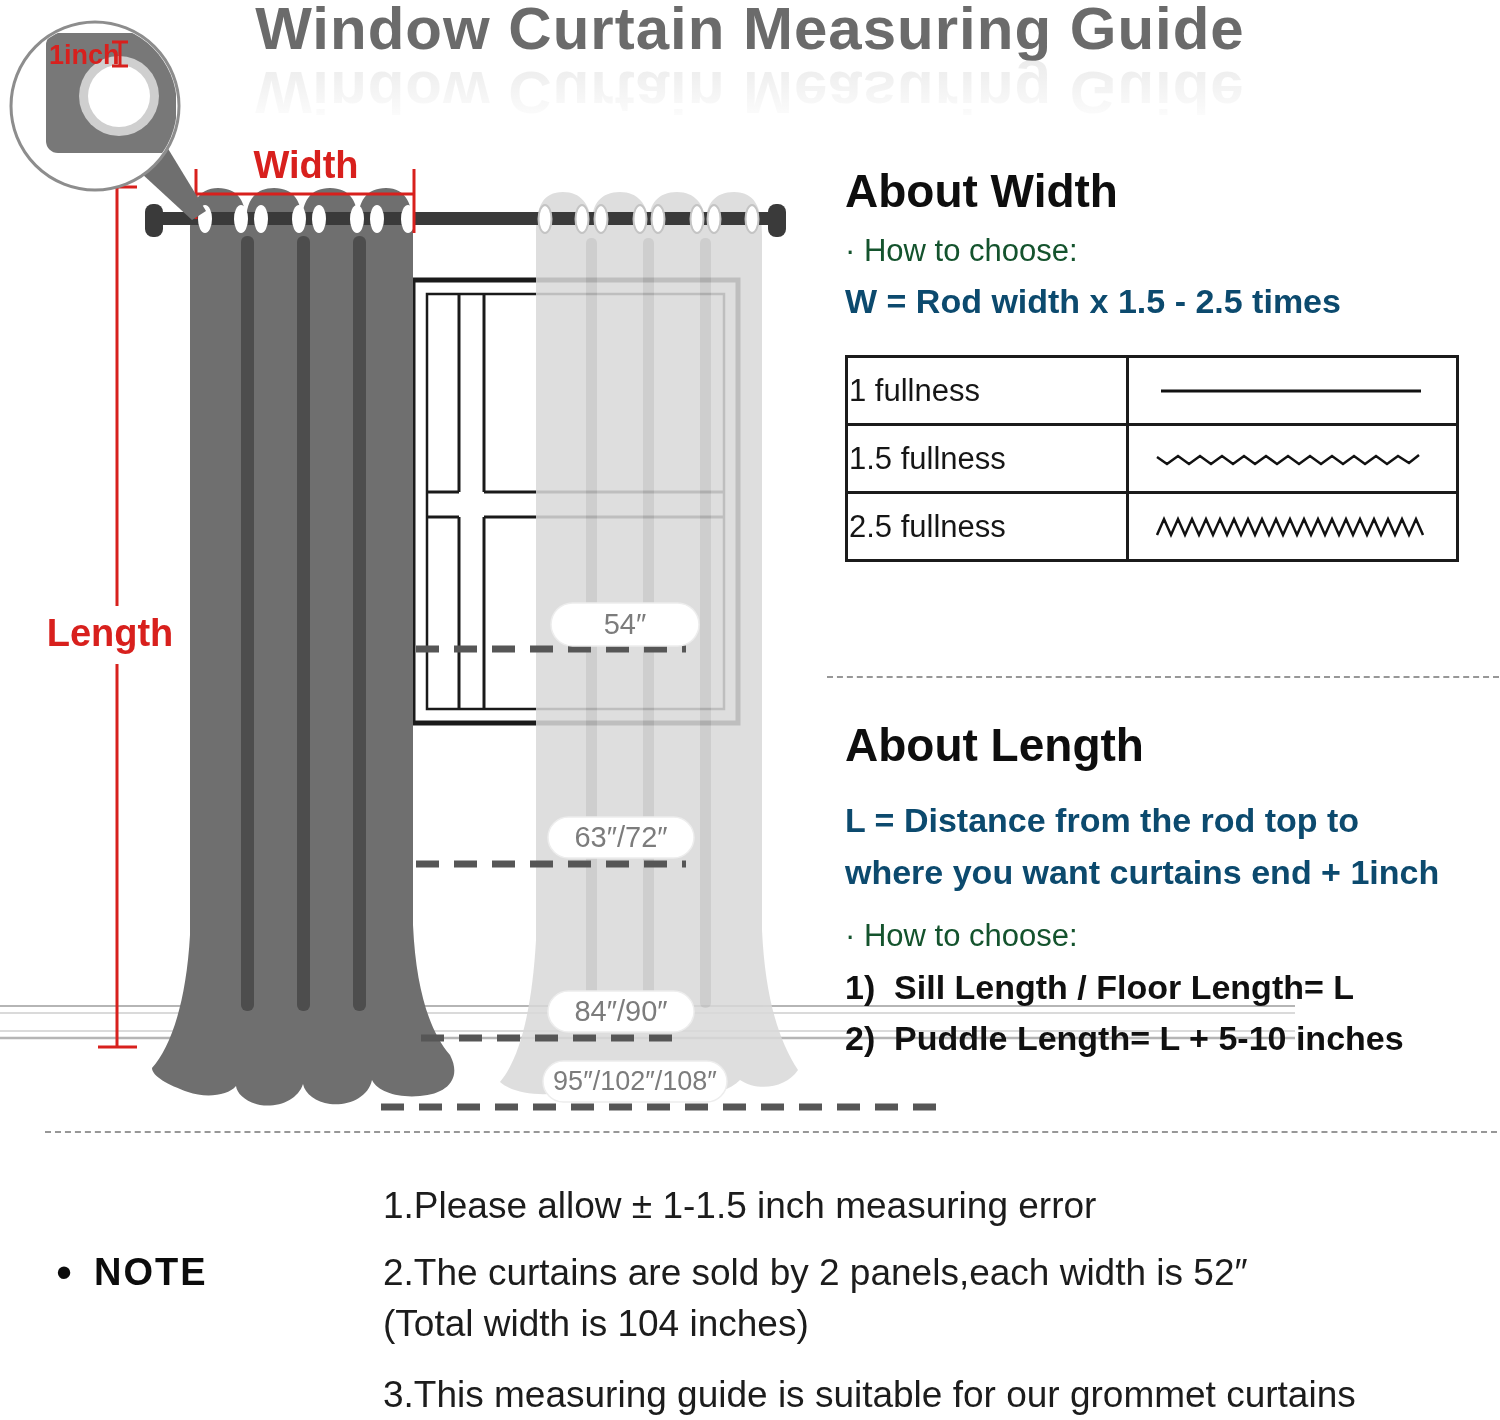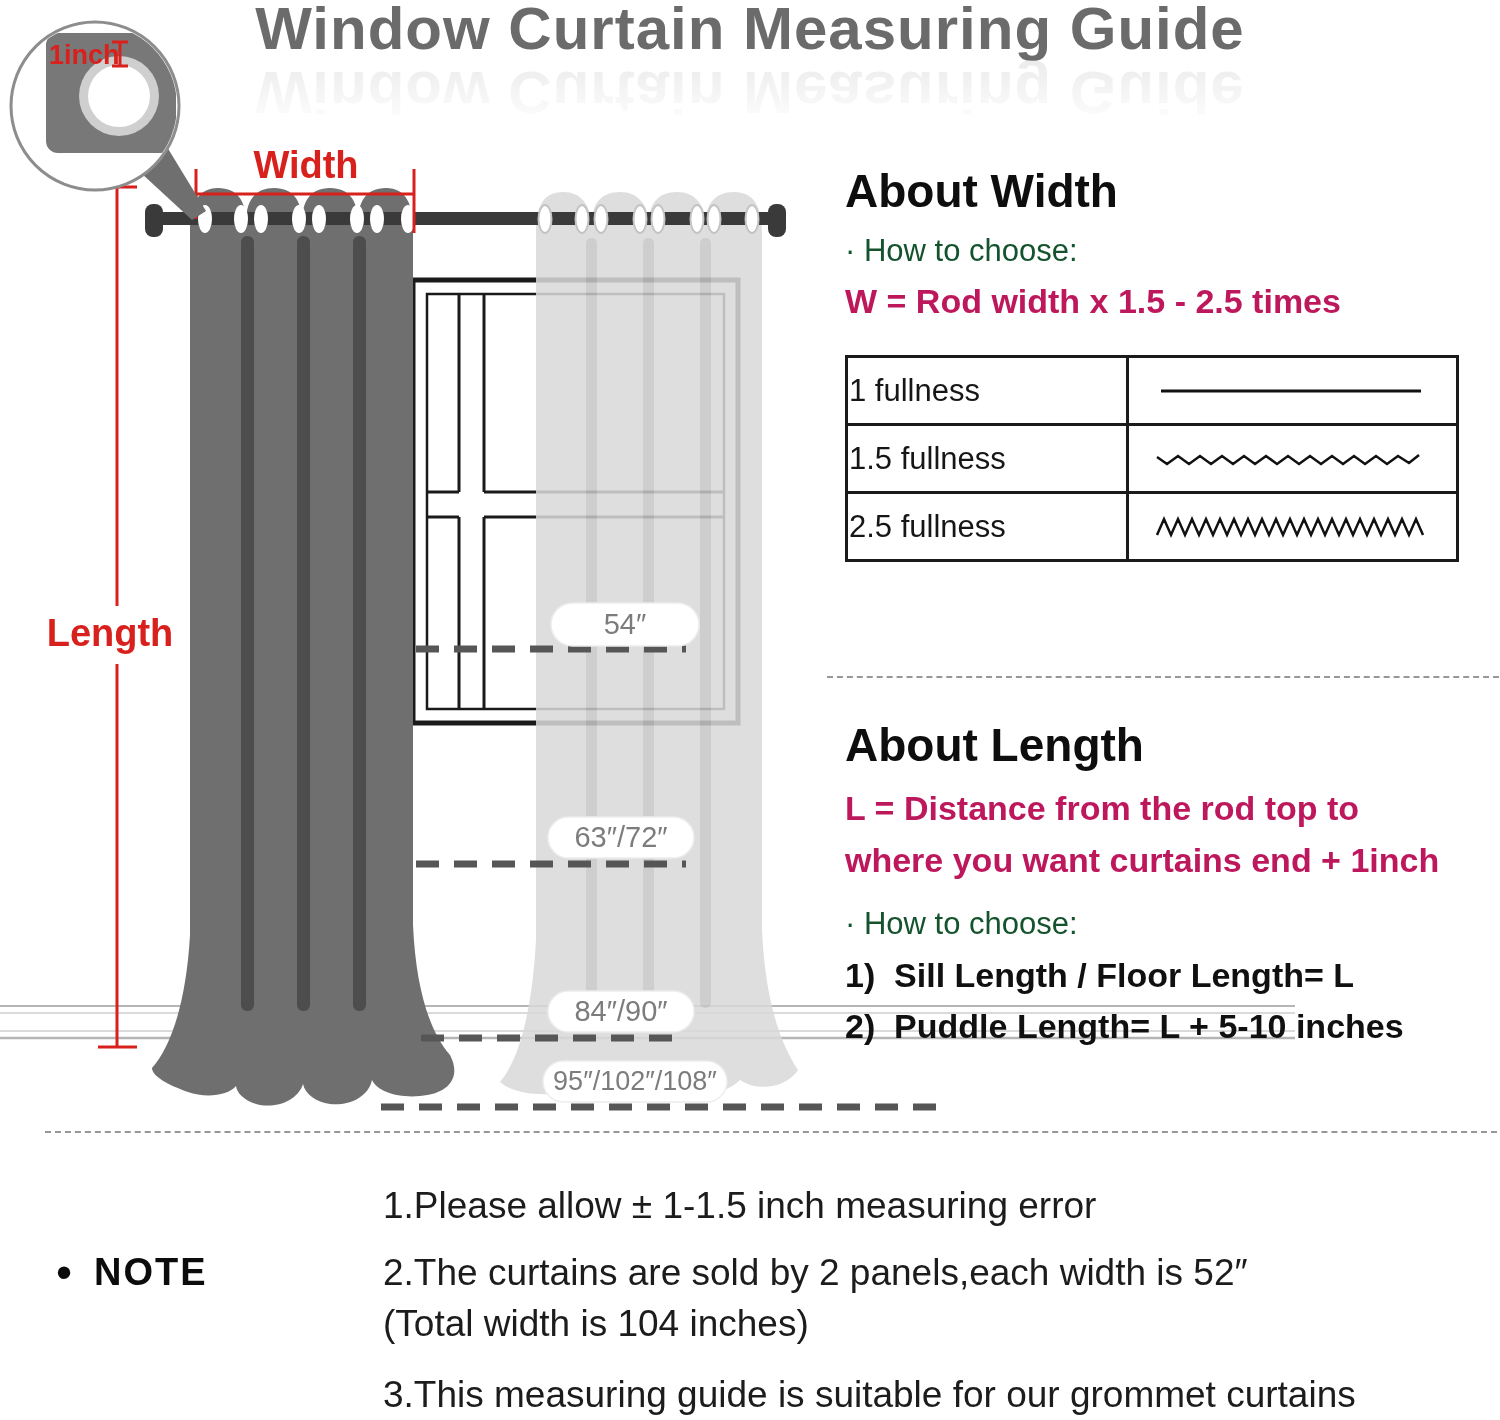--- a/index.html
+++ b/index.html
@@ -46,21 +46,21 @@
   .pill-text-sm{fill:#7c7c7c;font-size:27px;}
   .floor-line{stroke:#b5b5b5;fill:none;}
   .red-line{stroke:var(--accent-red);stroke-width:3;fill:none;}
   .red-text{fill:var(--accent-red);font-size:38px;font-weight:700;}
   .red-text-sm{fill:var(--accent-red);font-size:27px;font-weight:700;}
   text{font-family:"Liberation Sans", sans-serif;}
 
   
   .section-heading{font-size:46px;font-weight:700;color:#0e0e0e;margin:0;letter-spacing:0;}
   .bullet-line{font-size:31px;color:#14532d;margin-top:15px;}
-  .formula{font-size:34px;font-weight:700;color:#be185d;margin-top:8px;line-height:48px;white-space:pre;}
+  .formula{font-size:34px;font-weight:700;color:#0c4a6e;margin-top:8px;line-height:48px;white-space:pre;}
   .option-line{font-size:34px;font-weight:700;color:#101010;line-height:51px;white-space:pre;}
   #about-width{left:845px;top:164px;}
   #about-length{left:845px;top:718px;}
 
   #folds-table-wrap{left:845px;top:355px;width:614px;}
   #folds-table{width:100%;border-collapse:collapse;}
   #folds-table th,#folds-table td{border:3px solid #1b1b1b;}
   #folds-table th{height:64px;font-size:33px;font-weight:700;text-align:center;}
   #folds-table td{height:63px;}
   #folds-table td.fold-label{width:46%;font-size:31px;font-weight:400;}
@@ -277,21 +277,21 @@
       </td>
     </tr>
   </tbody>
     </table>
 </div>
 
 <div class="abs dashed-divider" id="divider-width-length"></div>
 
 <div class="abs" id="about-length">
   <h2 class="section-heading">About Length</h2>
-  <div class="formula" style="margin-top:12px">L = Distance from the rod top to</div>
+  <div class="formula" style="margin-top:24px">L = Distance from the rod top to</div>
   <div class="formula" style="margin-top:4px">where you want curtains end + 1inch</div>
   <div class="bullet-line" style="margin-top:22px">· How to choose:</div>
   <div class="option-line" style="margin-top:8px">1)  Sill Length / Floor Length= L</div>
   <div class="option-line">2)  Puddle Length= L + 5-10 inches</div>
 </div>
 
 <div class="abs dashed-divider" id="divider-bottom"></div>
 
 <div class="abs" id="note-label">
   <span class="note-bullet">•</span>

